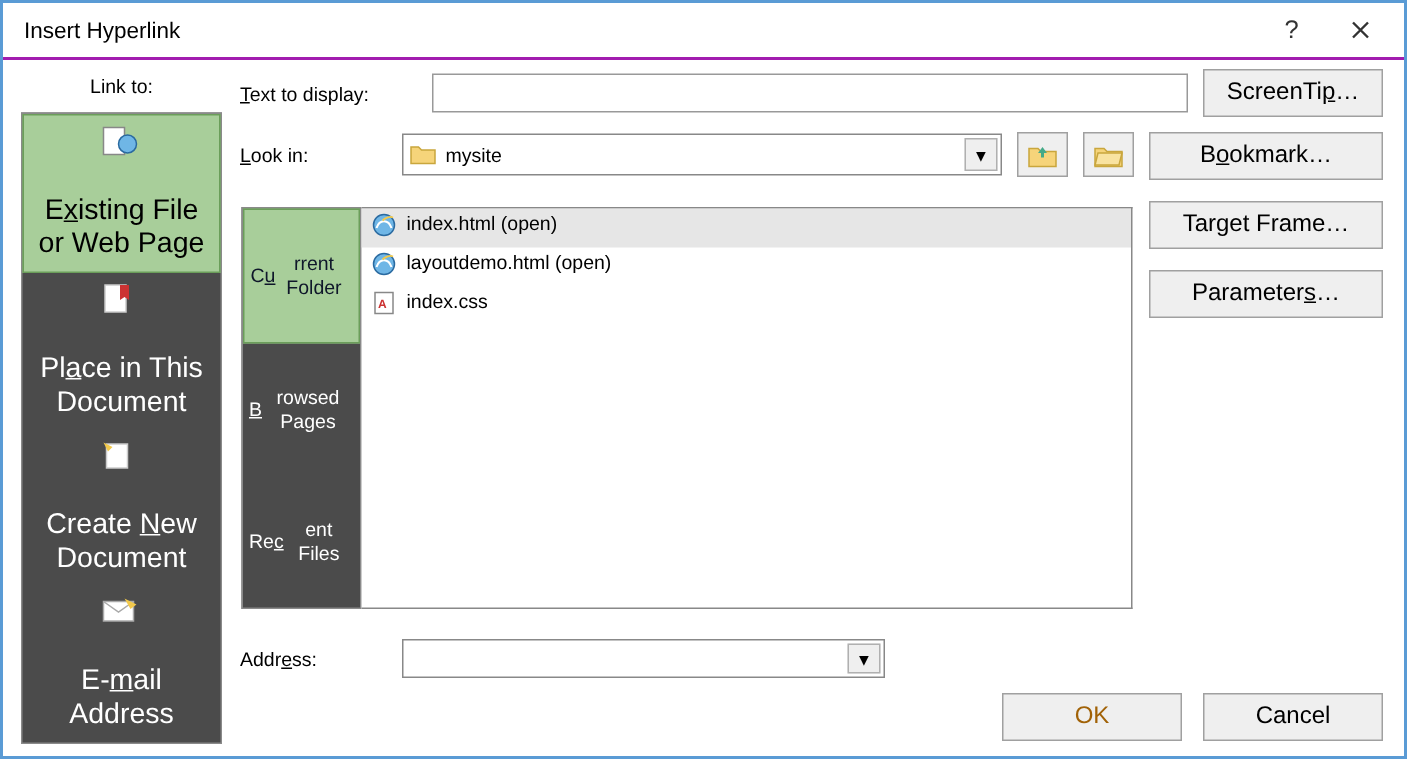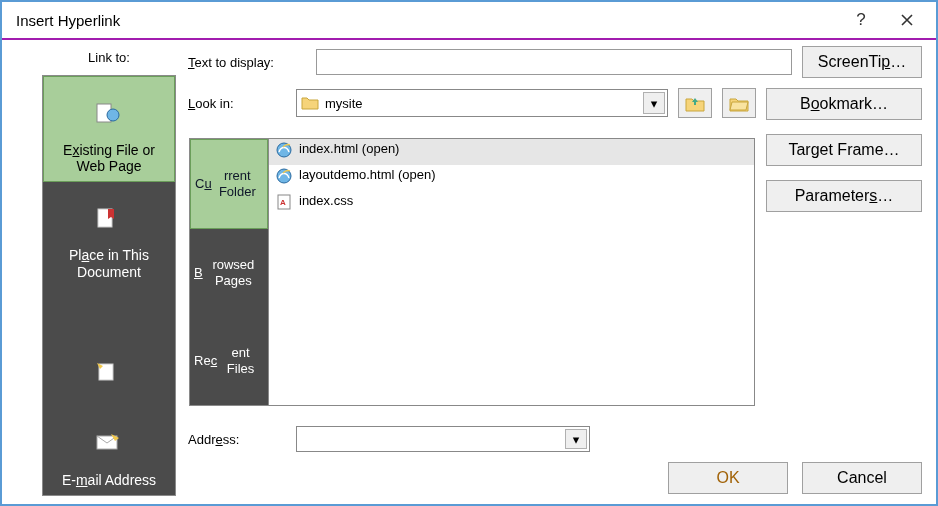--- a/index.html
+++ b/index.html
@@ -35,44 +35,43 @@
     height: calc(100% - 38px);
   }
 
   
   .linkto-col {
     width: 150px;
     padding: 6px 8px 8px 16px;
     display: flex;
     flex-direction: column;
     align-items: center;
-    margin-left: 28px;
   }
   .linkto-label {
     text-align: center;
     padding: 4px 0 10px 0;
   }
   .linkto-panel {
     width: 134px;
     background: #4b4b4b;
     border: 1px solid #8a8a8a;
     flex: 1;
     display: flex;
     flex-direction: column;
     color: #fff;
   }
   .linkto-item {
     flex: 1;
     display: flex;
     flex-direction: column;
     align-items: center;
-    justify-content: flex-end;
+    justify-content: space-between;
     text-align: center;
     padding: 6px 4px;
-    font-size: 14px;
+    font-size: 19px;
     line-height: 1.2;
     gap: 16px;
   }
   .linkto-item.selected {
     background: #a8ce9a;
     color: #000;
     border: 1px solid #6b9e5a;
   }
   .linkto-item .u { text-decoration: underline; }
   .linkto-icon { width: 28px; height: 24px; }
@@ -249,20 +248,21 @@
           </div>
           <div>Pl<span class="u">a</span>ce in This Document</div>
         </div>
         <div class="linkto-item">
           <div class="linkto-icon">
             <svg width="24" height="22">
               <rect x="4" y="3" width="14" height="16" fill="#fff" stroke="#ccc"></rect>
               <path d="M2 2l6 3-3 3z" fill="#f2c94c"></path>
             </svg>
           </div>
+          <div>Create <span class="u">N</span>ew Document</div>
         </div>
         <div class="linkto-item">
           <div class="linkto-icon">
             <svg width="26" height="20">
               <rect x="2" y="4" width="20" height="13" fill="#fff" stroke="#aaa"></rect>
               <path d="M2 4l10 7 10-7" fill="none" stroke="#aaa"></path>
               <path d="M16 2l8 4-4 3z" fill="#f2c94c"></path>
             </svg>
           </div>
           <div>E-<span class="u">m</span>ail Address</div>

